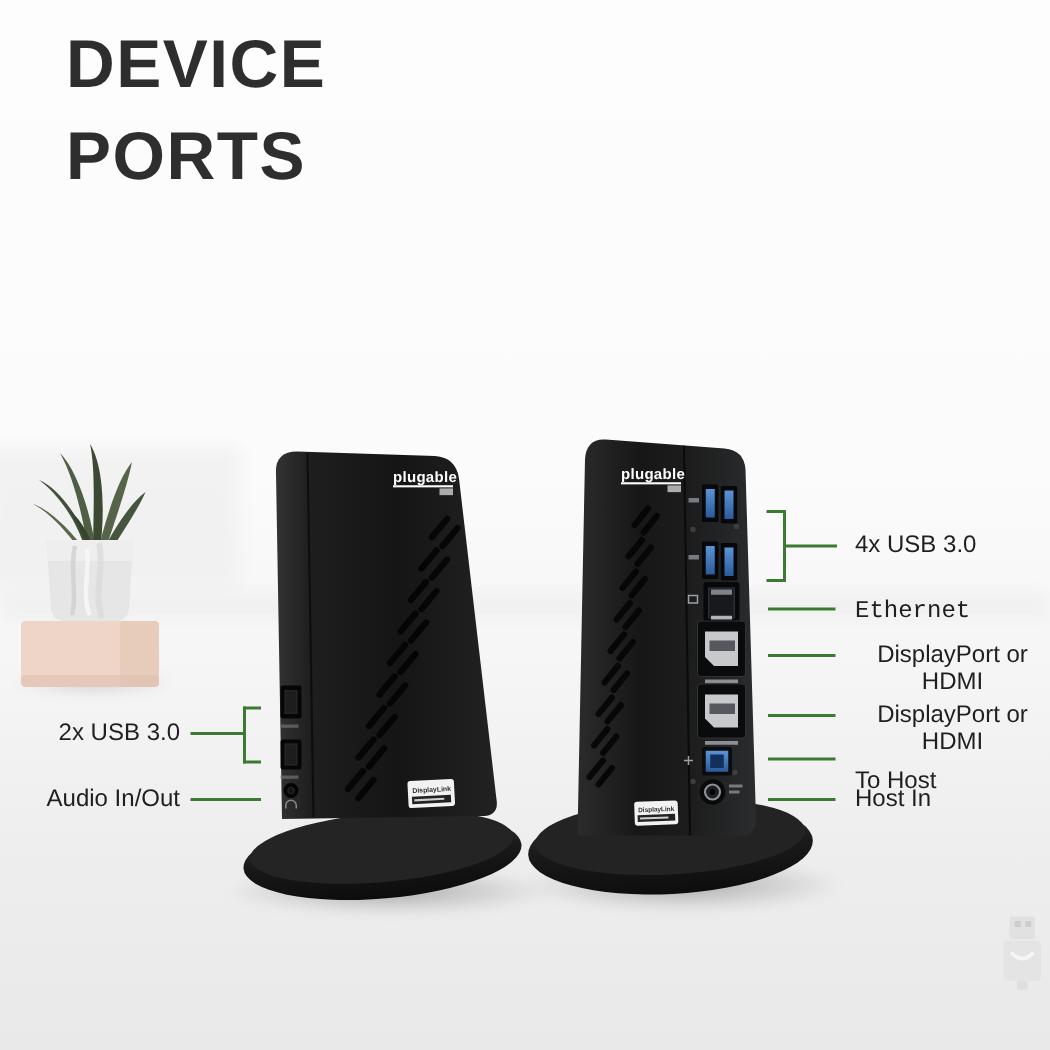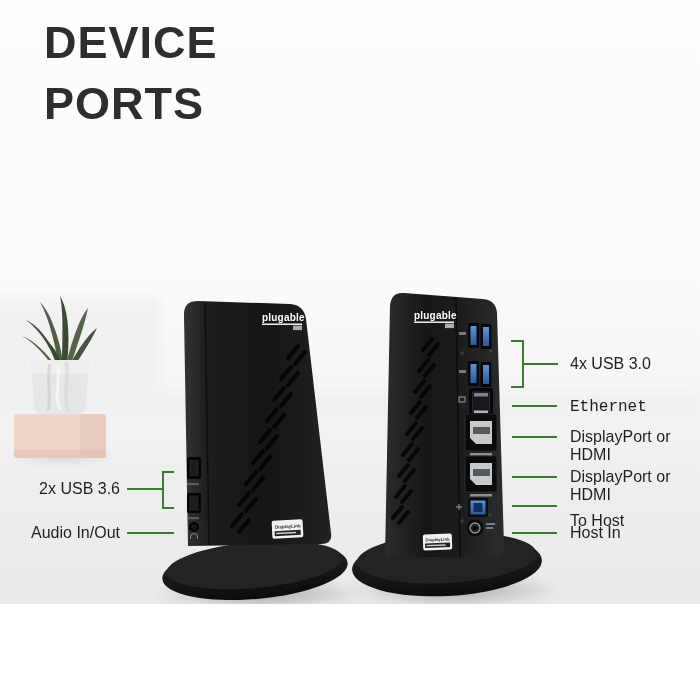--- a/index.html
+++ b/index.html
@@ -1,27 +1,27 @@
 <!DOCTYPE html>
 <html><head>
 <meta charset="utf-8">
 <style>
   html,body{margin:0;padding:0;}
   body{font-family:"Liberation Sans", sans-serif;background:#ffffff;}
-  #canvas{position:relative;width:700px;height:604px;overflow:hidden;
+  #canvas{position:relative;width:700px;height:700px;overflow:hidden;
     background:linear-gradient(180deg,#fdfdfd 0%,#fbfbfb 45%,#f6f6f6 62%,#eeeeee 80%,#e9e9e9 100%);}
   .abs{position:absolute;}
   
   #page-title{left:44px;top:12px;font-size:45px;line-height:61px;font-weight:700;
     letter-spacing:1px;color:#2e2e2e;white-space:pre-line;}
   
   :root{--green:#3c7a33;--label:#1f1f1f;}
   .line-h{position:absolute;height:2px;background:var(--green);}
   .line-v{position:absolute;width:2px;background:var(--green);}
-  .co-label{position:absolute;font-size:16px;color:var(--label);line-height:18px;}
+  .co-label{position:absolute;font-size:16px;color:var(--label);line-height:18px;text-align:center;}
   .co-left{text-align:right;}
   
   .band{position:absolute;filter:blur(5px);}
   .shadow{position:absolute;border-radius:50%;filter:blur(4px);}
   svg{display:block;}
 </style>
 </head>
 <body>
 
 <div id="canvas">
@@ -222,21 +222,21 @@
     </g>
 
     <g transform="rotate(-2 88 262)">
       <rect x="73" y="254" width="29" height="16" rx="2" fill="#f2f2f2"></rect>
       <text x="75.5" y="261" font-size="4.3" fill="#2c2c2c" font-weight="bold">DisplayLink</text>
       <rect x="75" y="263" width="25" height="4.5" fill="#222222"></rect>
       <rect x="76.5" y="264.6" width="19" height="1.3" fill="#cfcfcf"></rect>
     </g>
   </svg>
 
-  <div class="co-label co-left abs" style="right:580px;top:480px;width:120px;">2x USB 3.6</div>
+  <div class="co-label co-left abs" style="right:580px;top:480px;width:120px;">2x USB 3.0</div>
   <div class="line-h" style="left:127px;top:488px;width:36px;"></div>
   <div class="line-v" style="left:162px;top:471px;height:38px;"></div>
   <div class="line-h" style="left:162px;top:471px;width:12px;"></div>
   <div class="line-h" style="left:162px;top:507px;width:12px;"></div>
 
   <div class="co-label co-left abs" style="right:580px;top:524px;width:130px;">Audio In/Out</div>
   <div class="line-h" style="left:127px;top:532px;width:47px;"></div>
 
   <div class="line-h" style="left:511px;top:340px;width:13px;"></div>
   <div class="line-v" style="left:522px;top:340px;height:48px;"></div>

